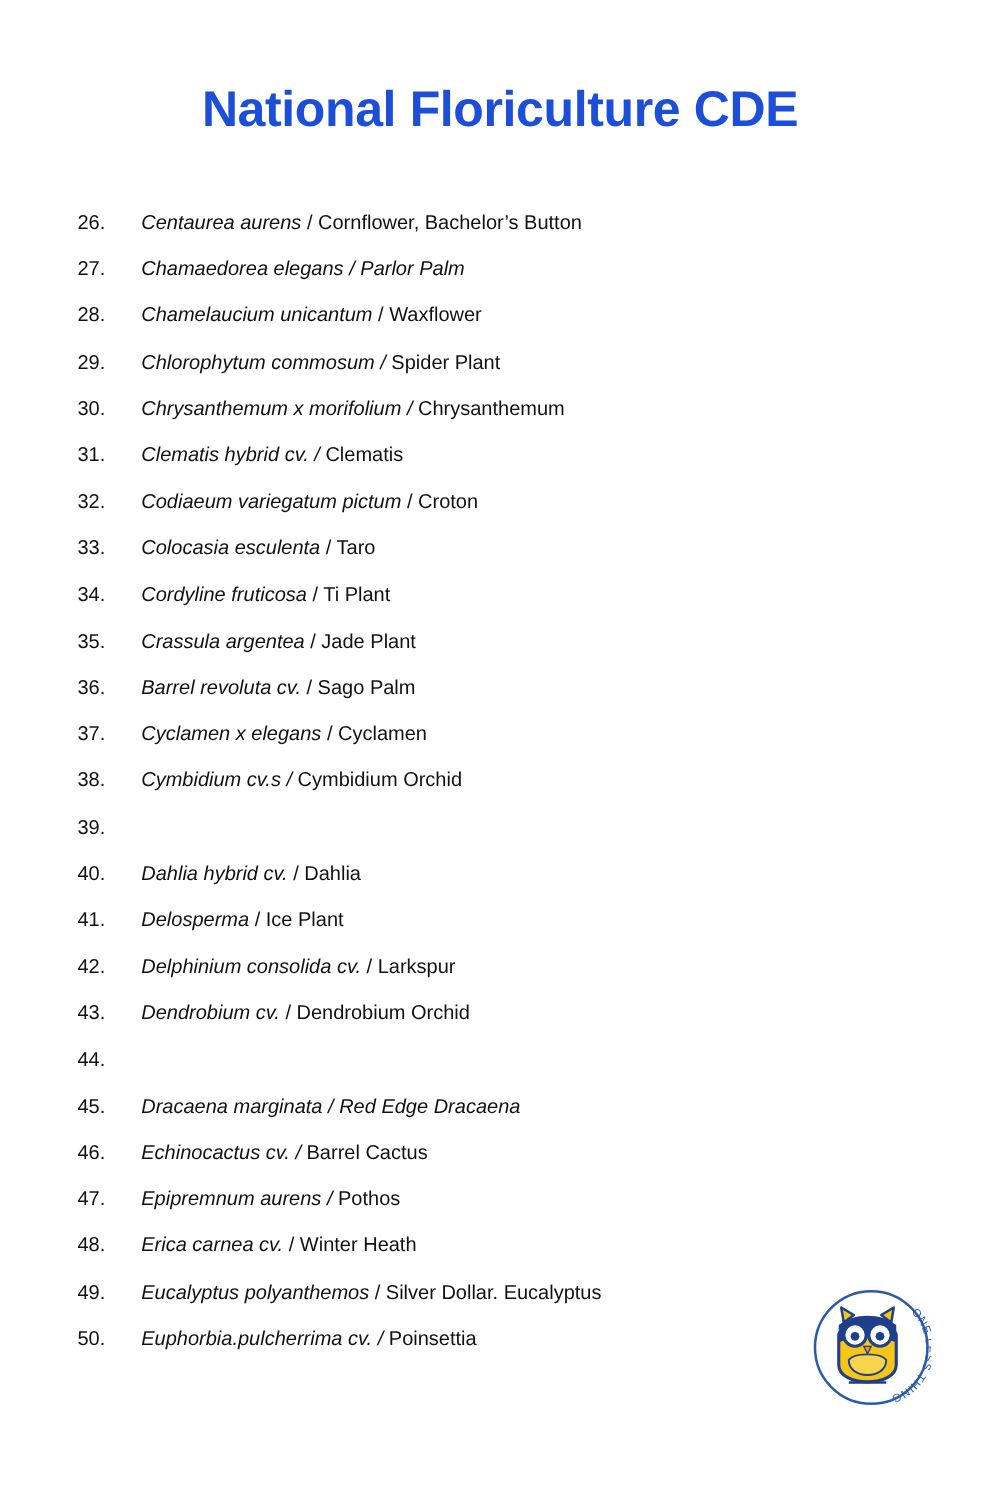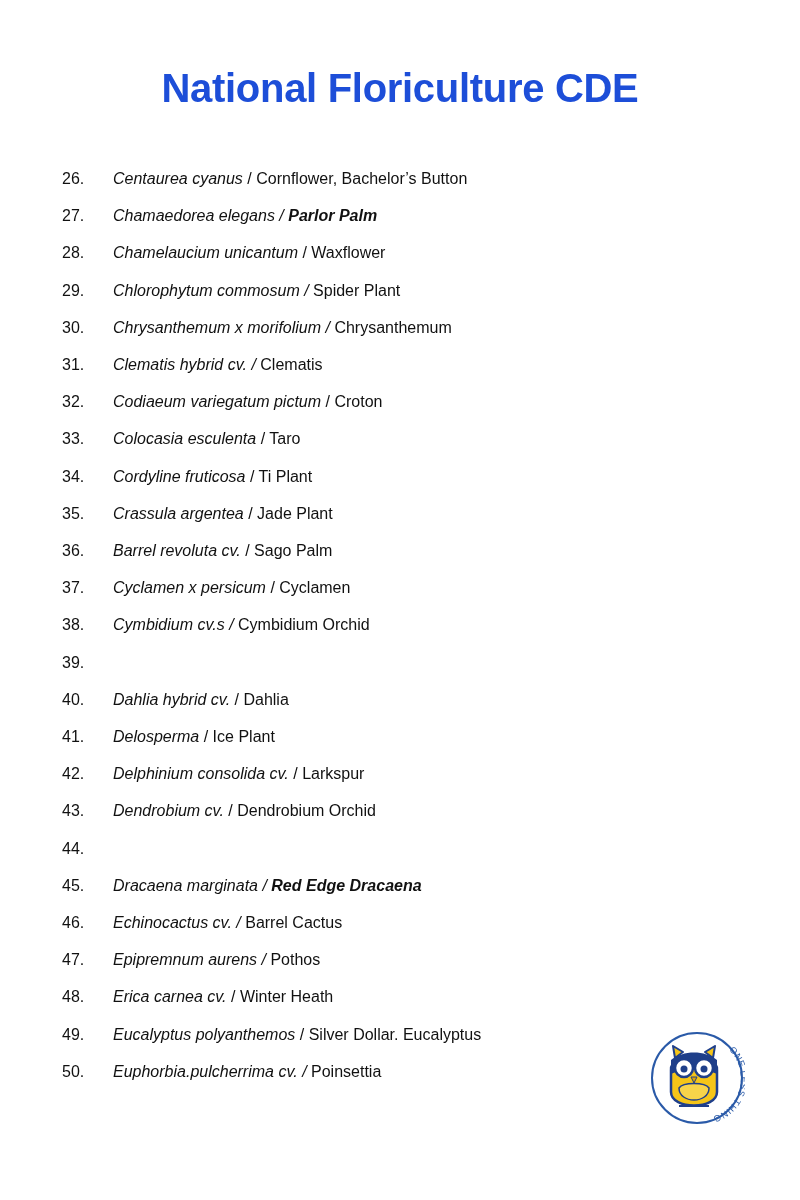--- a/index.html
+++ b/index.html
@@ -47,39 +47,39 @@
       flex: 0 0 51px;
     }
     .body-text {
       white-space: normal;
       width: 520px;
     }
     .sci { font-style: italic; }
     .sep { font-style: normal; }
     .sep.italic { font-style: italic; }
     .common { font-style: normal; }
-    .common.italic { font-style: italic; font-weight: bold; }
+    .common.italic { font-style: italic; }
 
     .logo {
       position: absolute;
       left: 649px;
       top: 1030px;
       width: 96px;
       height: 96px;
     }
   </style>
 </head>
 <body>
 
 <h1 class="title">National Floriculture CDE</h1>
 
 <ul class="list">
   <li class="item">
       <span class="num">26.</span>
-      <span class="body-text"><span class="sci">Centaurea cyanus</span><span class="sep"> / </span><span class="common">Cornflower, Bachelor’s Button</span></span>
+      <span class="body-text"><span class="sci">Centaurea aurens</span><span class="sep"> / </span><span class="common">Cornflower, Bachelor’s Button</span></span>
     </li>
   <li class="item">
       <span class="num">27.</span>
       <span class="body-text"><span class="sci">Chamaedorea elegans</span><span class="sep italic"> / </span><span class="common italic">Parlor Palm</span></span>
     </li>
   <li class="item">
       <span class="num">28.</span>
       <span class="body-text"><span class="sci">Chamelaucium unicantum</span><span class="sep"> / </span><span class="common">Waxflower</span></span>
     </li>
   <li class="item">
@@ -109,21 +109,21 @@
   <li class="item">
       <span class="num">35.</span>
       <span class="body-text"><span class="sci">Crassula argentea</span><span class="sep"> / </span><span class="common">Jade Plant</span></span>
     </li>
   <li class="item">
       <span class="num">36.</span>
       <span class="body-text"><span class="sci">Barrel revoluta cv.</span><span class="sep"> / </span><span class="common">Sago Palm</span></span>
     </li>
   <li class="item">
       <span class="num">37.</span>
-      <span class="body-text"><span class="sci">Cyclamen x persicum</span><span class="sep"> / </span><span class="common">Cyclamen</span></span>
+      <span class="body-text"><span class="sci">Cyclamen x elegans</span><span class="sep"> / </span><span class="common">Cyclamen</span></span>
     </li>
   <li class="item">
       <span class="num">38.</span>
       <span class="body-text"><span class="sci">Cymbidium cv.s</span><span class="sep italic"> / </span><span class="common">Cymbidium Orchid</span></span>
     </li>
   <li class="item">
       <span class="num">39.</span>
     </li>
   <li class="item">
       <span class="num">40.</span>

